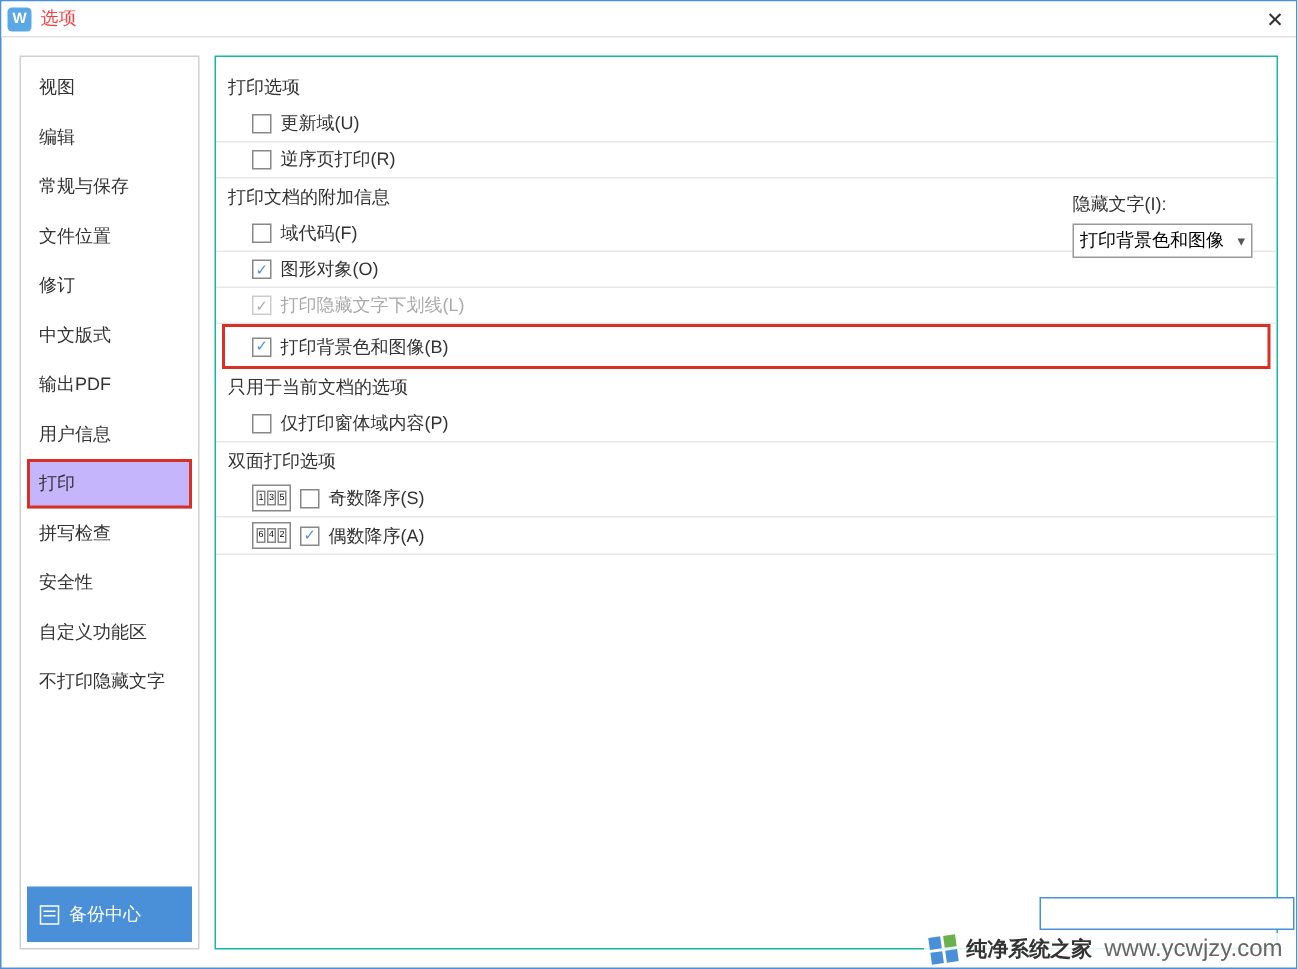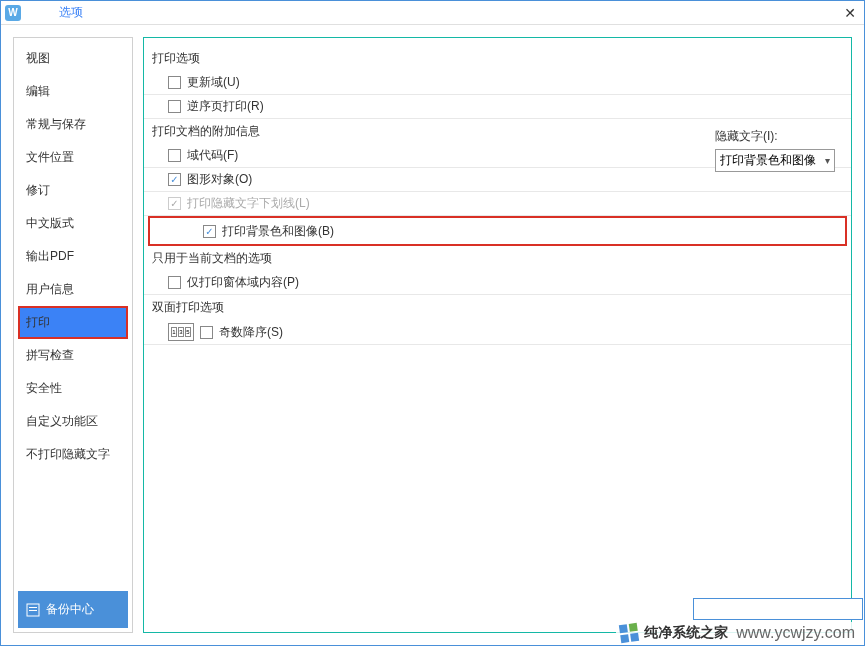--- a/index.html
+++ b/index.html
@@ -40,22 +40,21 @@
       margin-right: 6px;
       display: flex;
       align-items: center;
       justify-content: center;
       color: #fff;
       font-weight: bold;
       font-size: 10px;
     }
     .titlebar-title {
       flex: 1;
-      color: #3b82f6;
-      margin-left: 32px;
+      color: #ef4444;
     }
     .titlebar-close {
       width: 20px;
       height: 20px;
       display: flex;
       align-items: center;
       justify-content: center;
       font-size: 14px;
       cursor: pointer;
       color: #333;
@@ -76,21 +75,21 @@
     .sidebar-items {
       flex: 1;
     }
     .sidebar-item {
       padding: 8px 8px;
       cursor: pointer;
       color: #333;
       display: block;
     }
     .sidebar-item.selected {
-      background: #3b82f6;
+      background: #c4b5fd;
       border: 2px solid #d93025;
       padding: 6px 6px;
     }
     .backup-button {
       background: #4a90d9;
       color: #fff;
       padding: 10px 8px;
       display: flex;
       align-items: center;
       gap: 6px;
@@ -307,21 +306,21 @@
       </div>
       <div class="section-row">
         <span class="checkbox checked"></span>
         <span class="row-label">图形对象(O)</span>
       </div>
       <div class="section-row">
         <span class="checkbox checked disabled"></span>
         <span class="row-label disabled">打印隐藏文字下划线(L)</span>
       </div>
       <div class="highlight-box">
-        <div class="section-row" style="border-bottom:none;padding-left:0;margin-left:35px;">
+        <div class="section-row" style="border-bottom:none;padding-left:0;">
           <span class="checkbox checked"></span>
           <span class="row-label">打印背景色和图像(B)</span>
         </div>
       </div>
 
       <div class="right-group">
         <div class="right-label">隐藏文字(I):</div>
         <div class="dropdown">
           <span>打印背景色和图像</span>
           <span class="dropdown-arrow">▾</span>
@@ -338,20 +337,31 @@
       <div class="section-row">
         <span class="duplex-icon">
           <span class="duplex-pages">
             <span class="duplex-page">1</span>
               <span class="duplex-page">3</span>
               <span class="duplex-page">5</span>
           </span>
         </span>
         <span class="checkbox"></span>
         <span class="row-label">奇数降序(S)</span>
+      </div>
+      <div class="section-row">
+        <span class="duplex-icon">
+          <span class="duplex-pages">
+            <span class="duplex-page">6</span>
+              <span class="duplex-page">4</span>
+              <span class="duplex-page">2</span>
+          </span>
+        </span>
+        <span class="checkbox checked"></span>
+        <span class="row-label">偶数降序(A)</span>
       </div>
 
     </div>
   </div>
 
   <div class="btn-partial"></div>
 </div>
 
 <div class="watermark">
   <div class="wm-logo">

